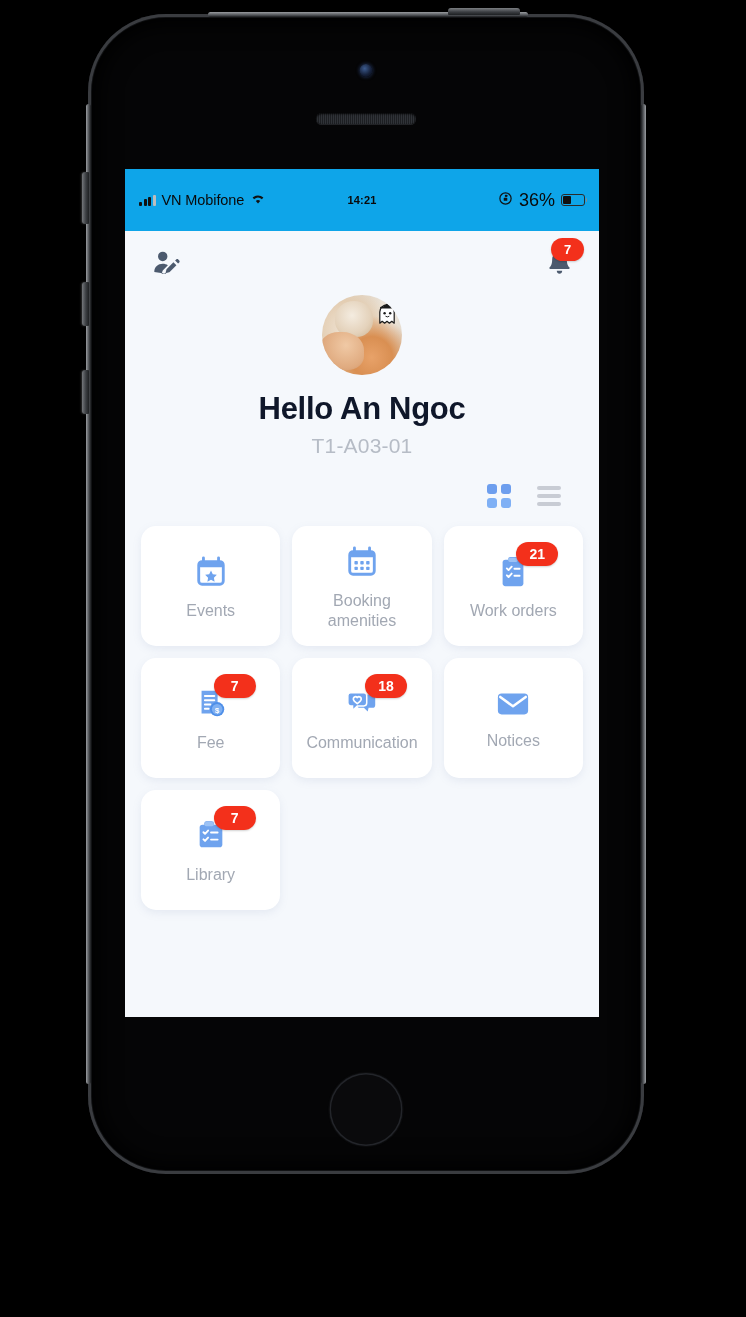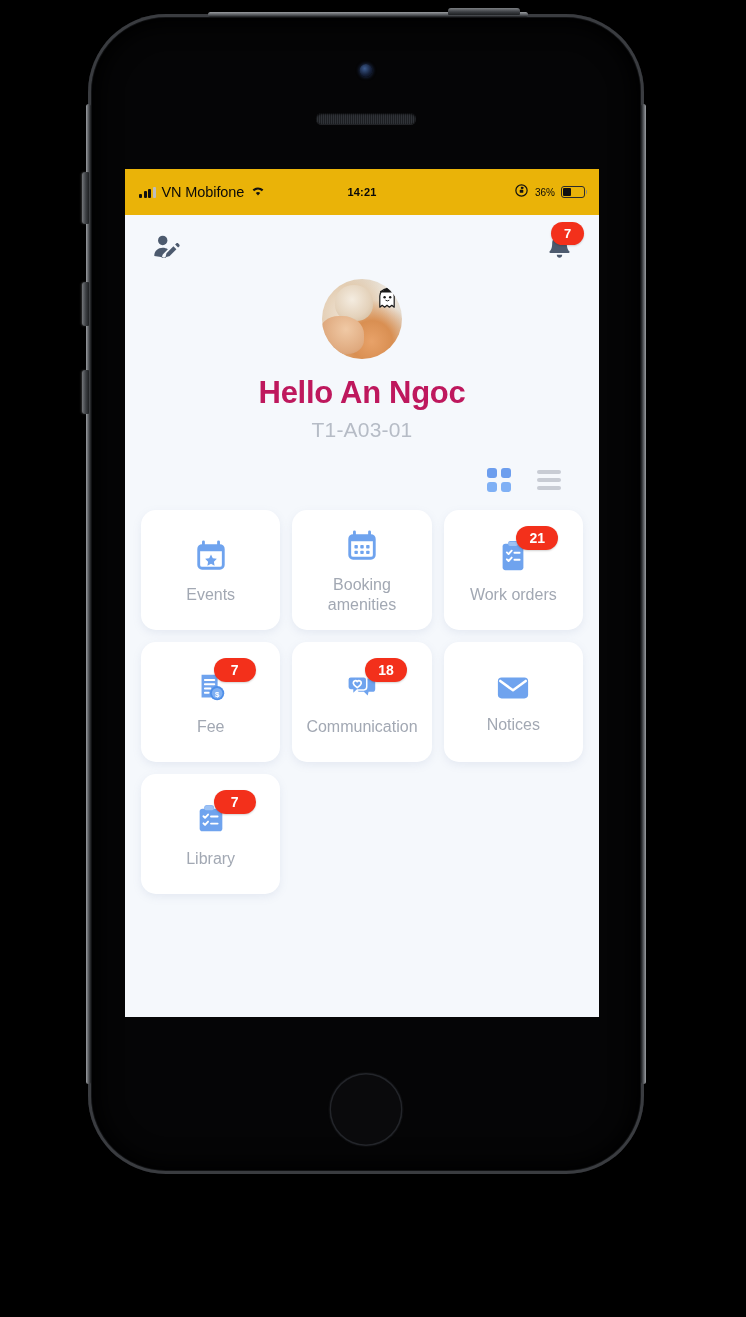--- a/index.html
+++ b/index.html
@@ -107,22 +107,22 @@
     height: 848px;
     background: #f5f8fc;
     overflow: hidden;
   }
 
   
   #status-bar {
     height: 30px;
     display: flex;
     align-items: center;
-    padding: 8px 14px;
-    background: #eab308;
+    padding: 16px 14px;
+    background: #0ea5e9;
     color: #0a0a0a;
     font-size: 14.5px;
     position: relative;
   }
   .sb-left { display: flex; align-items: center; gap: 6px; }
   .signal-bars { display: flex; align-items: flex-end; gap: 1.5px; height: 11px; }
   .signal-bars i { width: 3px; background: #111; border-radius: 1px; display:block; }
   .signal-bars i:nth-child(1){ height: 4px; }
   .signal-bars i:nth-child(2){ height: 6.5px; }
   .signal-bars i:nth-child(3){ height: 9px; }
@@ -130,21 +130,21 @@
   .carrier { font-size: 14.5px; letter-spacing: -0.1px; }
   .sb-center {
     position: absolute; left: 0; right: 0; text-align: center;
     font-weight: bold; font-size: 11px; letter-spacing: 0.2px;
     pointer-events: none;
   }
   .sb-right {
     margin-left: auto; display: flex; align-items: center; gap: 6px;
     position: relative; z-index: 2;
   }
-  .batt-pct { font-size: 10px; }
+  .batt-pct { font-size: 18px; }
   .battery {
     width: 24px; height: 12px;
     border: 1.3px solid #2b2b2b; border-radius: 3px;
     position: relative; box-sizing: border-box; padding: 1.2px;
   }
   .battery::after {
     content: ""; position: absolute; right: -3.4px; top: 3.4px;
     width: 1.8px; height: 4px; background: #8a8a8a; border-radius: 0 1px 1px 0;
   }
   .battery > span { display: block; height: 100%; background: #111; border-radius: 1px; }
@@ -202,21 +202,21 @@
   }
   #avatar .ghost {
     position: absolute; right: 4%; top: 6%;
     width: 30%; height: 34%;
   }
 
   #greeting {
     text-align: center;
     font-size: 31px;
     font-weight: bold;
-    color: #be185d;
+    color: #0f172a;
     margin-top: 16px;
     letter-spacing: -0.3px;
   }
   #unit-code {
     text-align: center;
     font-size: 21px;
     color: #b6bcc6;
     margin-top: 7px;
     letter-spacing: 0.2px;
   }

